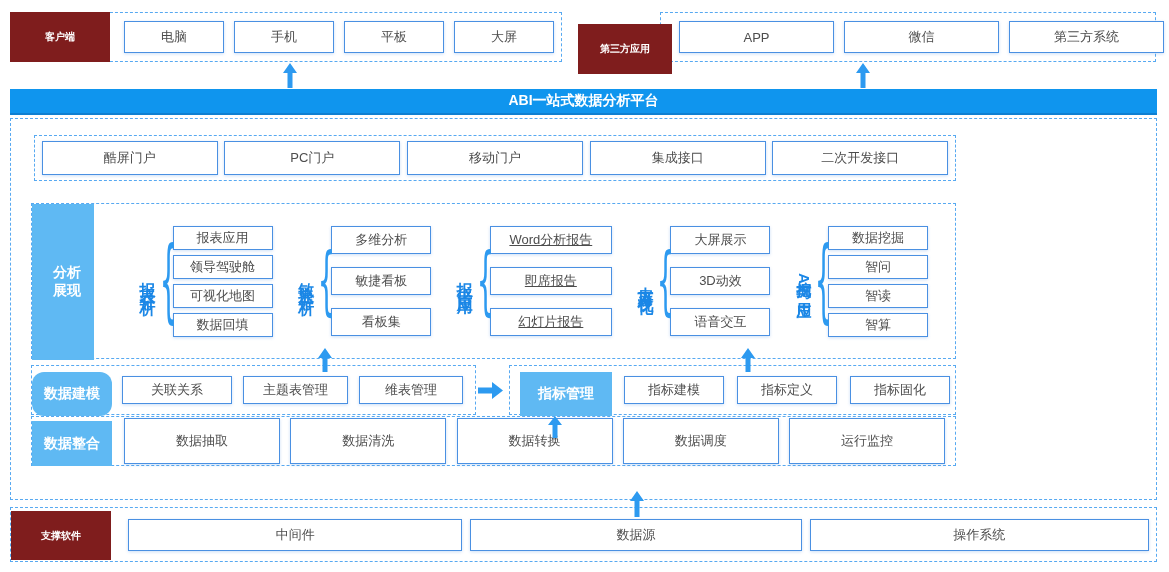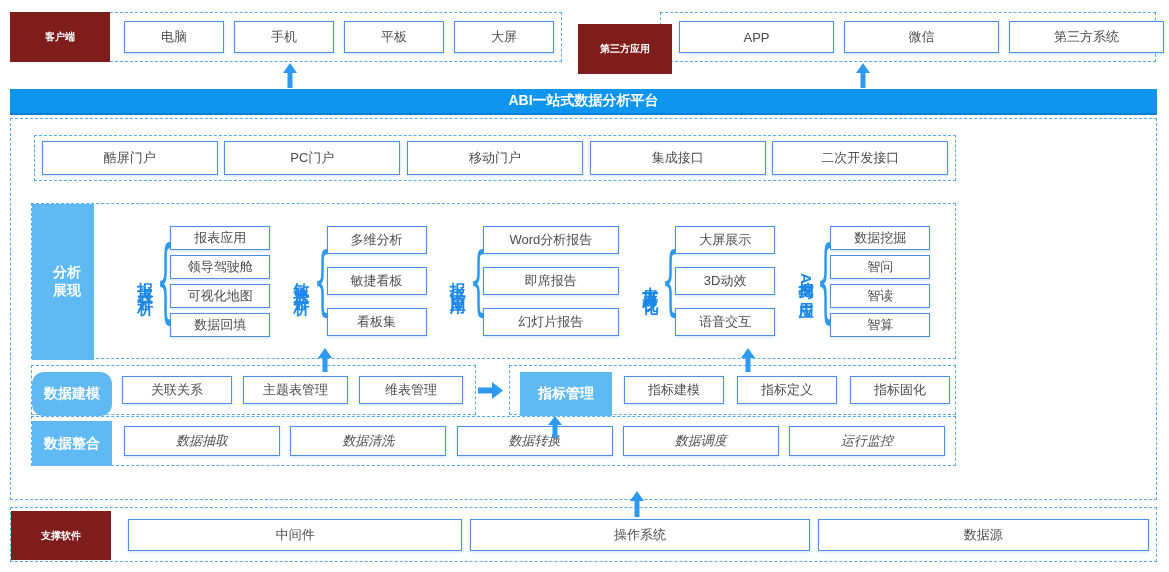--- a/index.html
+++ b/index.html
@@ -46,37 +46,37 @@
   .vlabel { writing-mode:vertical-rl; text-orientation:mixed; color:#1b87e6; font-weight:bold;
     font-size:16px; letter-spacing:6px; line-height:1.1; }
   .vlabel.small { font-size:15px; letter-spacing:1px; }
   .brace { display:inline-block; color:#2d9af0; font-size:42px; line-height:1; width:16px;
     text-align:center; font-family:"DejaVu Sans",sans-serif; }
   .brace.b4 { transform:scaleX(.65) scaleY(2.15); }
   .brace.b3 { transform:scaleX(.65) scaleY(1.8); }
   .gcol { display:flex; flex-direction:column; }
   .gcol.c4 { gap:5px; } .gcol.c4 .node { height:24px; width:100px; }
   .gcol.c3 { gap:13px; } .gcol.c3 .node { height:28px; width:100px; }
-  .gcol.wide .node { width:136px; }
+  .gcol.wide .node { width:122px;text-decoration:underline; }
 
   .modeling-left { position:absolute; left:20px; top:246px; width:445px; height:50px; border:1px dashed #57a9f1; }
   .modeling-left .soft-label { left:0; top:6px; width:80px; height:44px;border-radius:12px; }
   .modeling-items { position:absolute; left:90px; top:0; height:100%; display:flex; gap:11px; align-items:center; }
   .modeling-items .node { height:28px; }
   .metric-box { position:absolute; left:498px; top:246px; width:447px; height:50px; border:1px dashed #57a9f1; }
   .metric-box .soft-label { left:10px; top:6px; width:92px; height:44px; }
   .metric-items { position:absolute; left:114px; top:0; right:4px; height:100%;
     display:flex; gap:13px; align-items:center; }
   .metric-items .node { height:28px; width:100px; }
 
   .integration { position:absolute; left:20px; top:297px; width:925px; height:50px; border:1px dashed #57a9f1; }
   .integration .soft-label { left:0; top:4px; width:80px; height:45px; }
   .integration-items { position:absolute; left:92px; top:0; right:10px; height:100%;
     display:flex; justify-content:space-between; align-items:center; }
-  .integration-items .node { height:30px; width:156px;font-style:italic; }
+  .integration-items .node { height:46px; width:156px; }
 
   .sysmgmt { position:absolute; left:965px; top:12px; width:173px; height:356px; border:1px dashed #57a9f1; }
   .sysmgmt .soft-label { left:4px; top:2px; width:165px; height:40px; font-size:13px; }
   .sys-items { position:absolute; left:0; top:66px; width:100%; display:flex; flex-direction:column;
     gap:10px; align-items:center; }
   .sys-items .node { width:128px; height:27px; }
 
   
   .support { left:10px; top:507px; width:1147px; height:55px;text-decoration:underline; }
   .support .solid-label { left:0; top:3px; width:100px; height:49px; }
@@ -243,18 +243,18 @@
   <div class="arrow-up" style="left:630px;top:491px;">
     <svg class="au" width="14" height="26" viewBox="0 0 14 26">
         <path d="M7 0 L14 10 H9.5 V26 H4.5 V10 H0 Z" fill="#2d9af0"></path>
       </svg>
   </div>
 
   <div class="dashed support">
     <div class="solid-label">支撑软件</div>
     <div class="support-items">
       <div class="node s1">中间件</div>
+      <div class="node s2">数据源</div>
       <div class="node s3">操作系统</div>
-      <div class="node s2">数据源</div>
     </div>
   </div>
 
 </div>
 
 </body></html>

